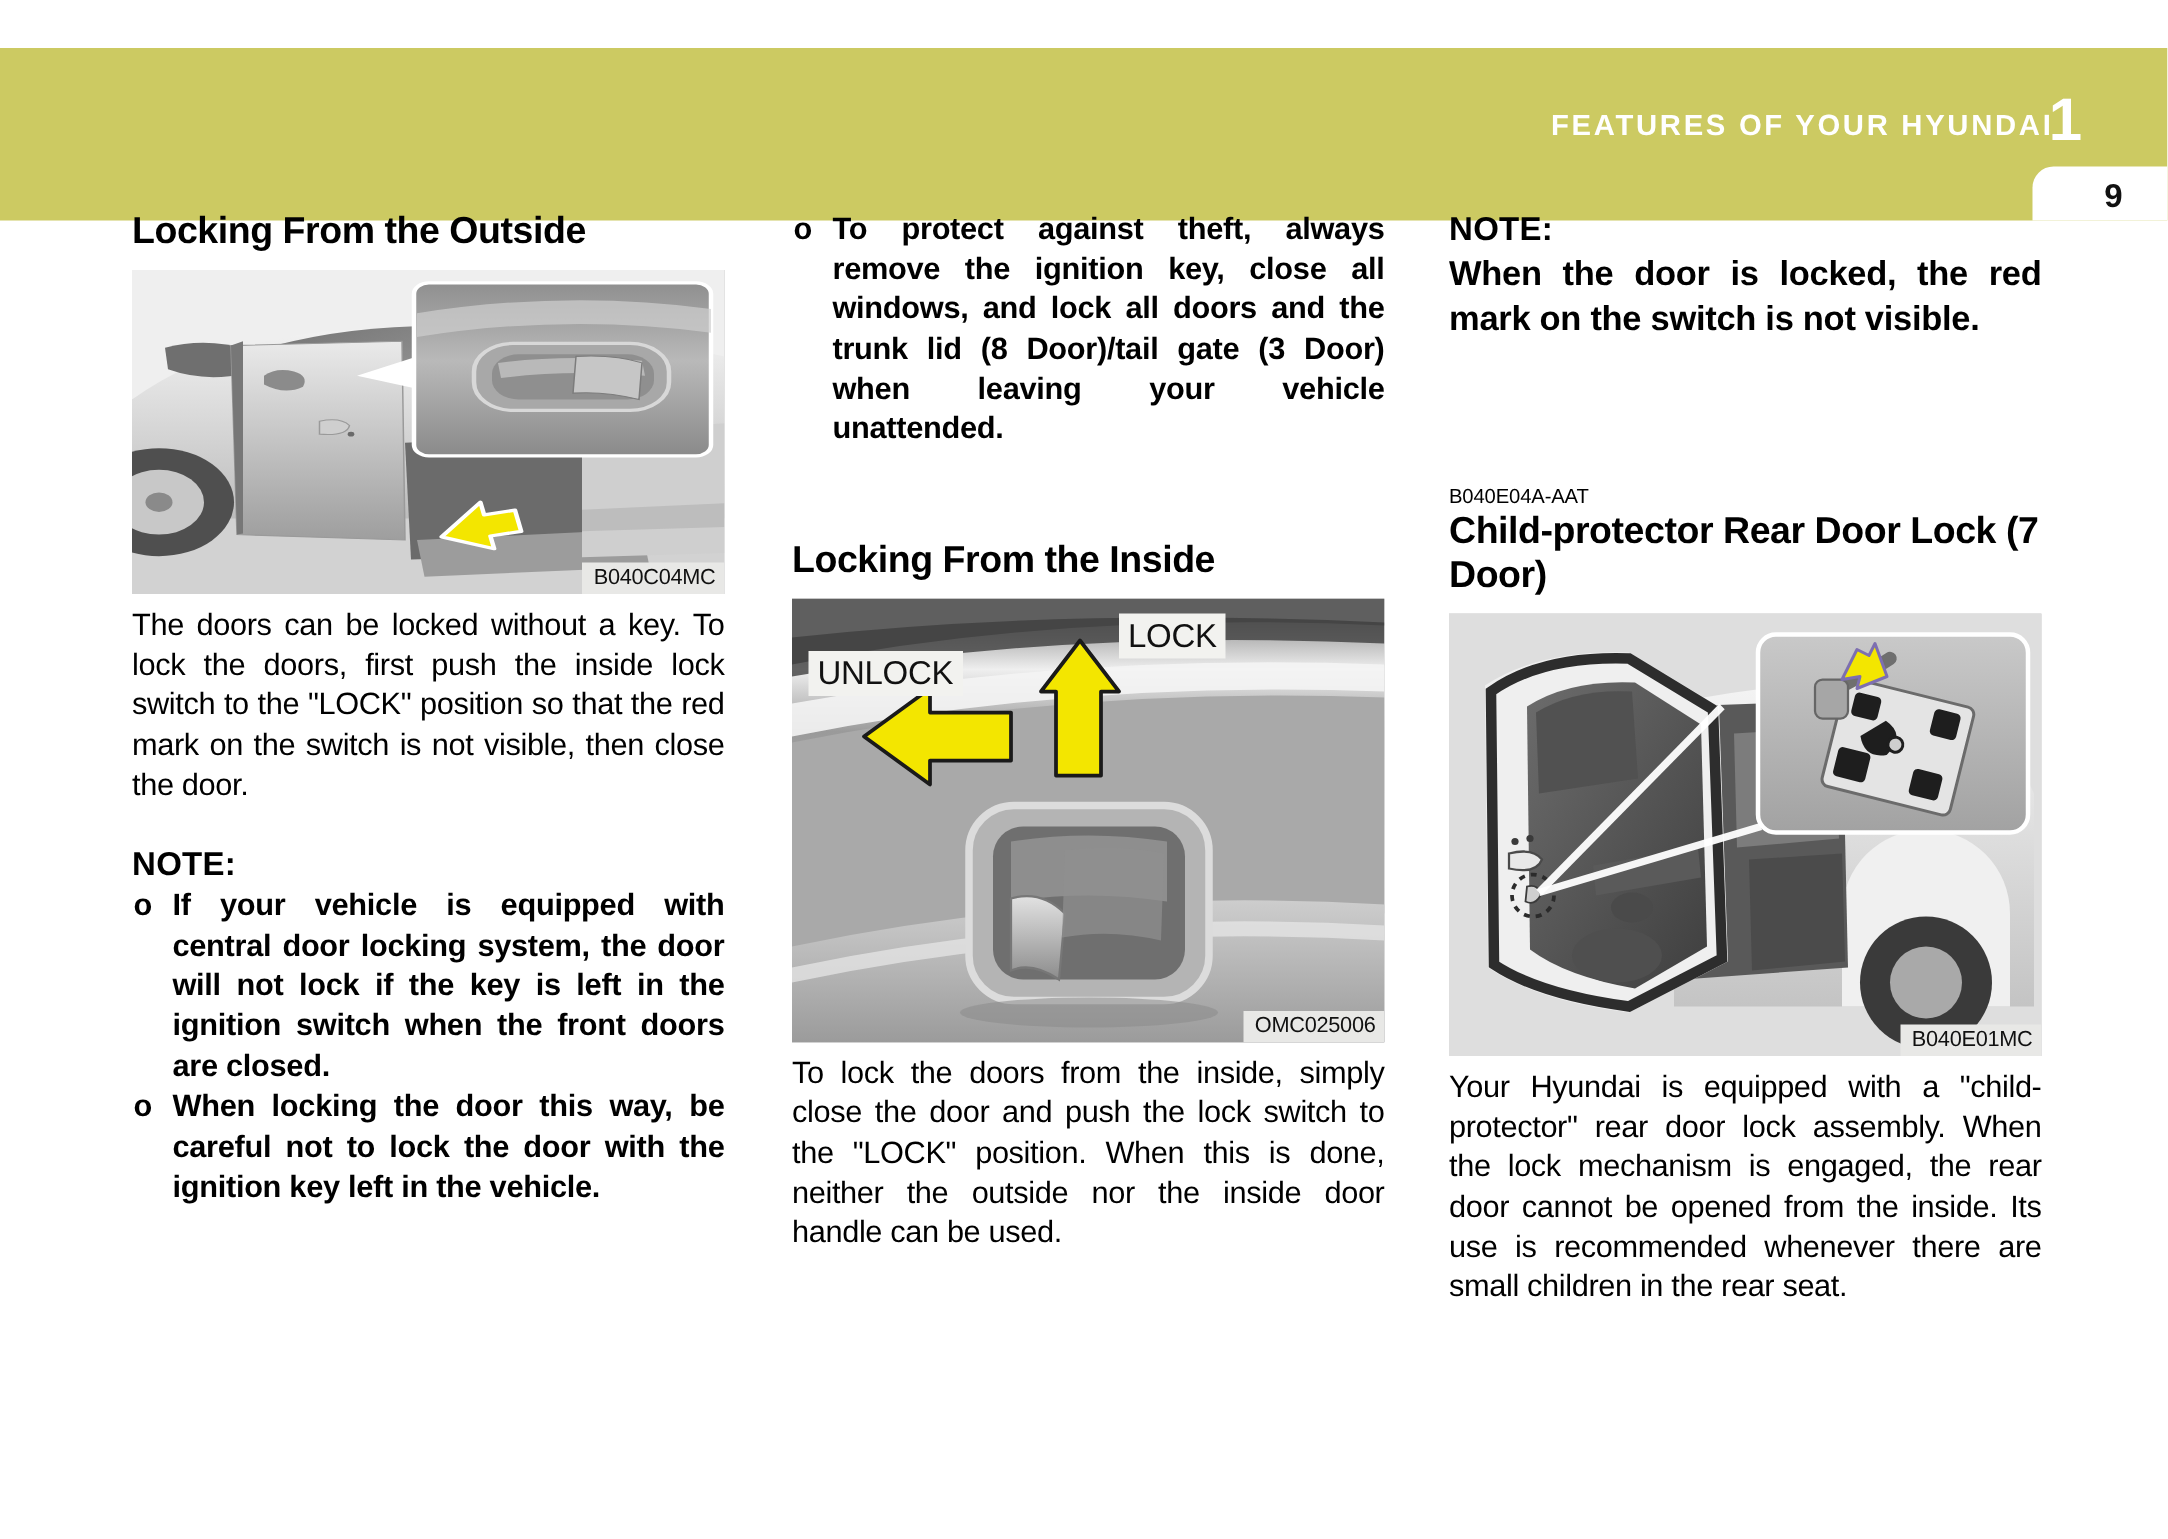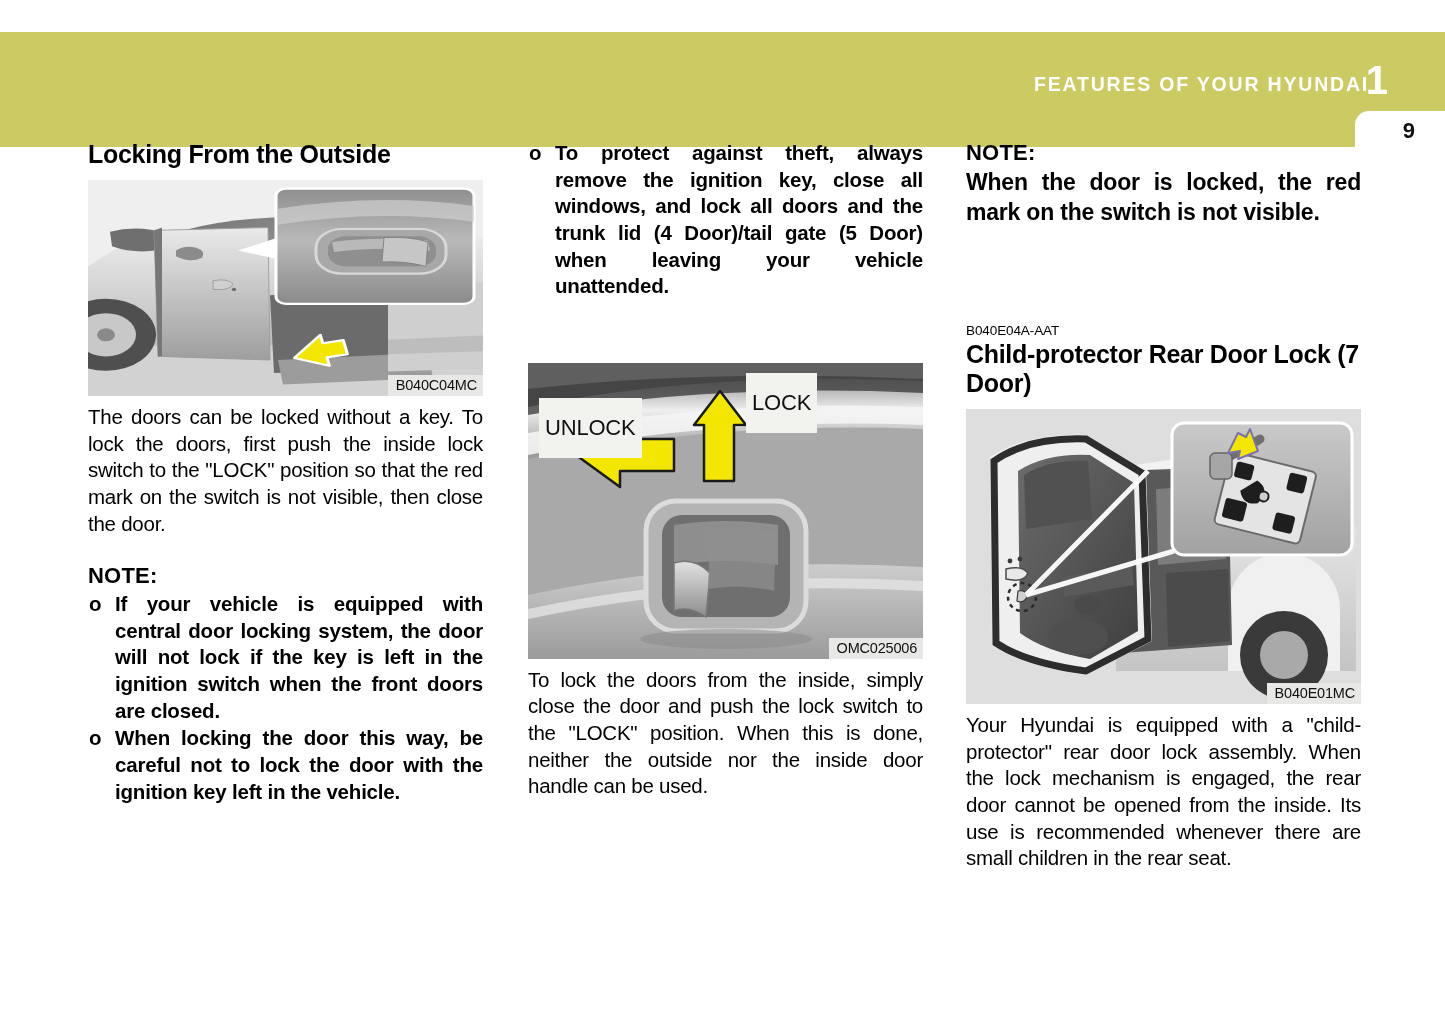--- a/index.html
+++ b/index.html
@@ -149,21 +149,21 @@
     letter-spacing: -0.2px;
     line-height: 1.15;
   }
   .fig-svg { display: block; width: 100%; height: 100%; }
 
   .inline-label {
     position: absolute;
     background: #f2f2ef;
     color: #111;
     font-size: 22px;
-    padding: 17px 6px;
+    padding: 2px 6px;
     letter-spacing: -0.2px;
     line-height: 1.2;
   }
 </style>
 </head>
 <body>
 
 <div class="header-band">
   <div class="header-title">FEATURES OF YOUR HYUNDAI</div>
   <div class="chapter-number">1</div>
@@ -254,26 +254,27 @@
       <span>When locking the door this way, be careful not to lock the door with the ignition key left in the vehicle.</span>
     </li>
   </ul>
 </div>
 
 <div class="col col-mid">
 
   <ul class="bullet-list">
     <li class="bullet-item">
       <span class="bullet-marker">o</span>
-      <span>To protect against theft, always remove the ignition key, close all windows, and lock all doors and the trunk lid (4 Door)/tail gate (5 Door) when leaving your vehicle unattended.</span>
+      <span>To protect against theft, always remove the ignition key, close all windows, and lock all doors and the trunk lid (8 Door)/tail gate (3 Door) when leaving your vehicle unattended.</span>
     </li>
   </ul>
 
   <div style="height:58px;"></div>
 
+  <div class="section-heading">Locking From the Inside</div>
 
   <div class="figure" style="height:296px;">
     <svg class="fig-svg" viewBox="0 0 395 296" preserveAspectRatio="none">
       <defs>
         <linearGradient id="mPanel" x1="0" y1="0" x2="0" y2="1">
           <stop offset="0" stop-color="#6d6d6d"></stop>
           <stop offset="0.16" stop-color="#efefef"></stop>
           <stop offset="0.30" stop-color="#9a9a9a"></stop>
           <stop offset="0.62" stop-color="#bcbcbc"></stop>
           <stop offset="1" stop-color="#8d8d8d"></stop>

